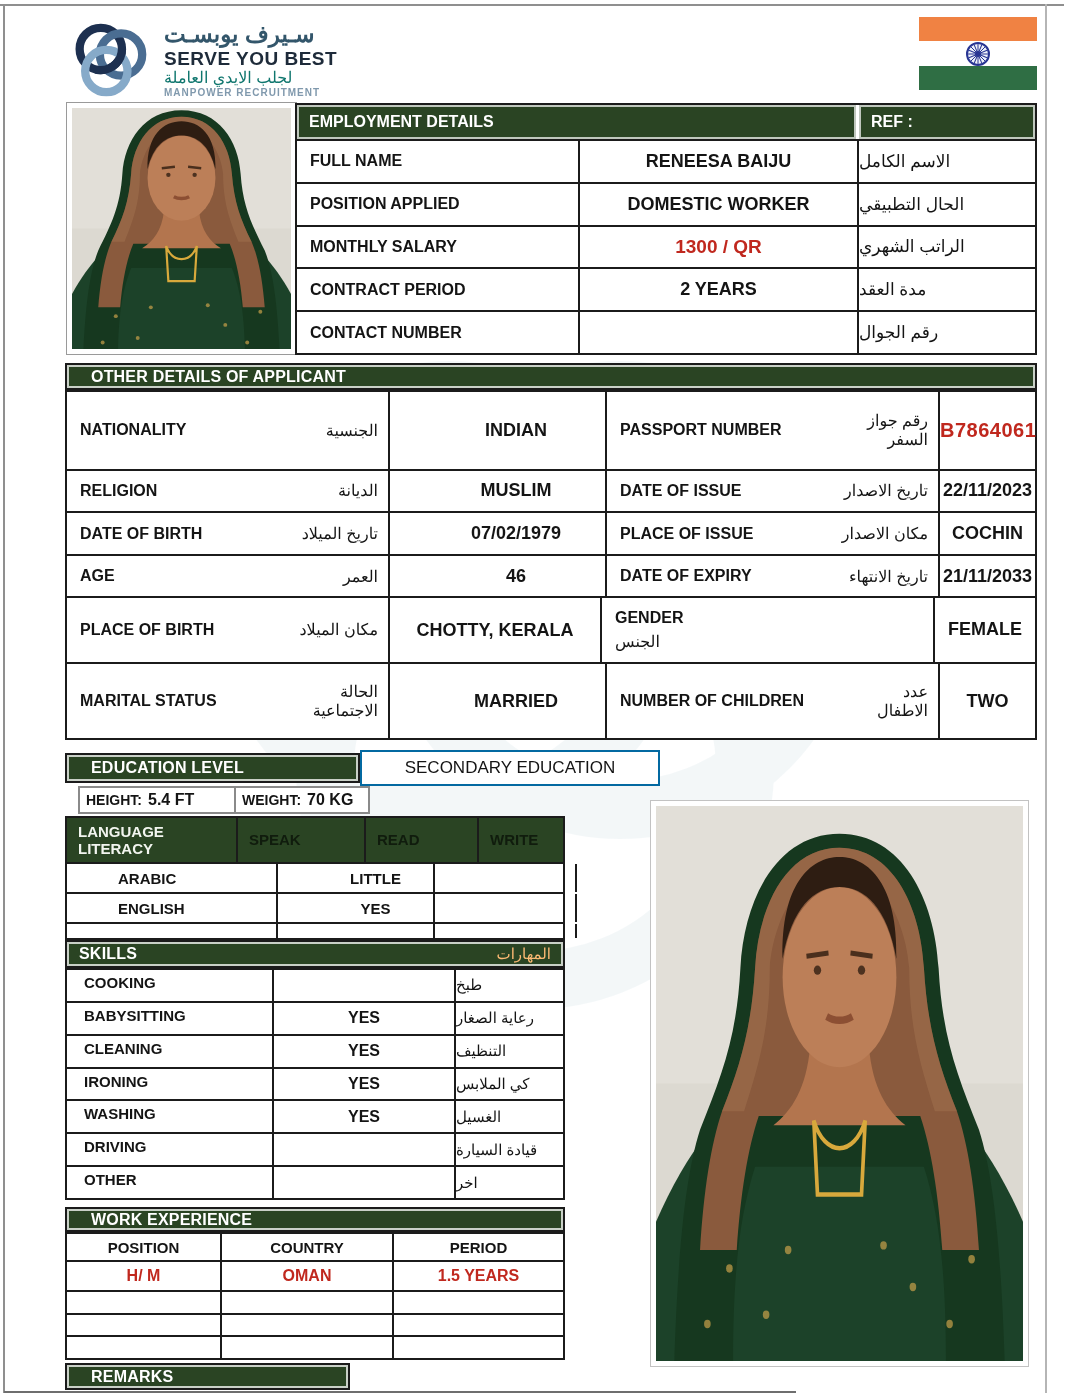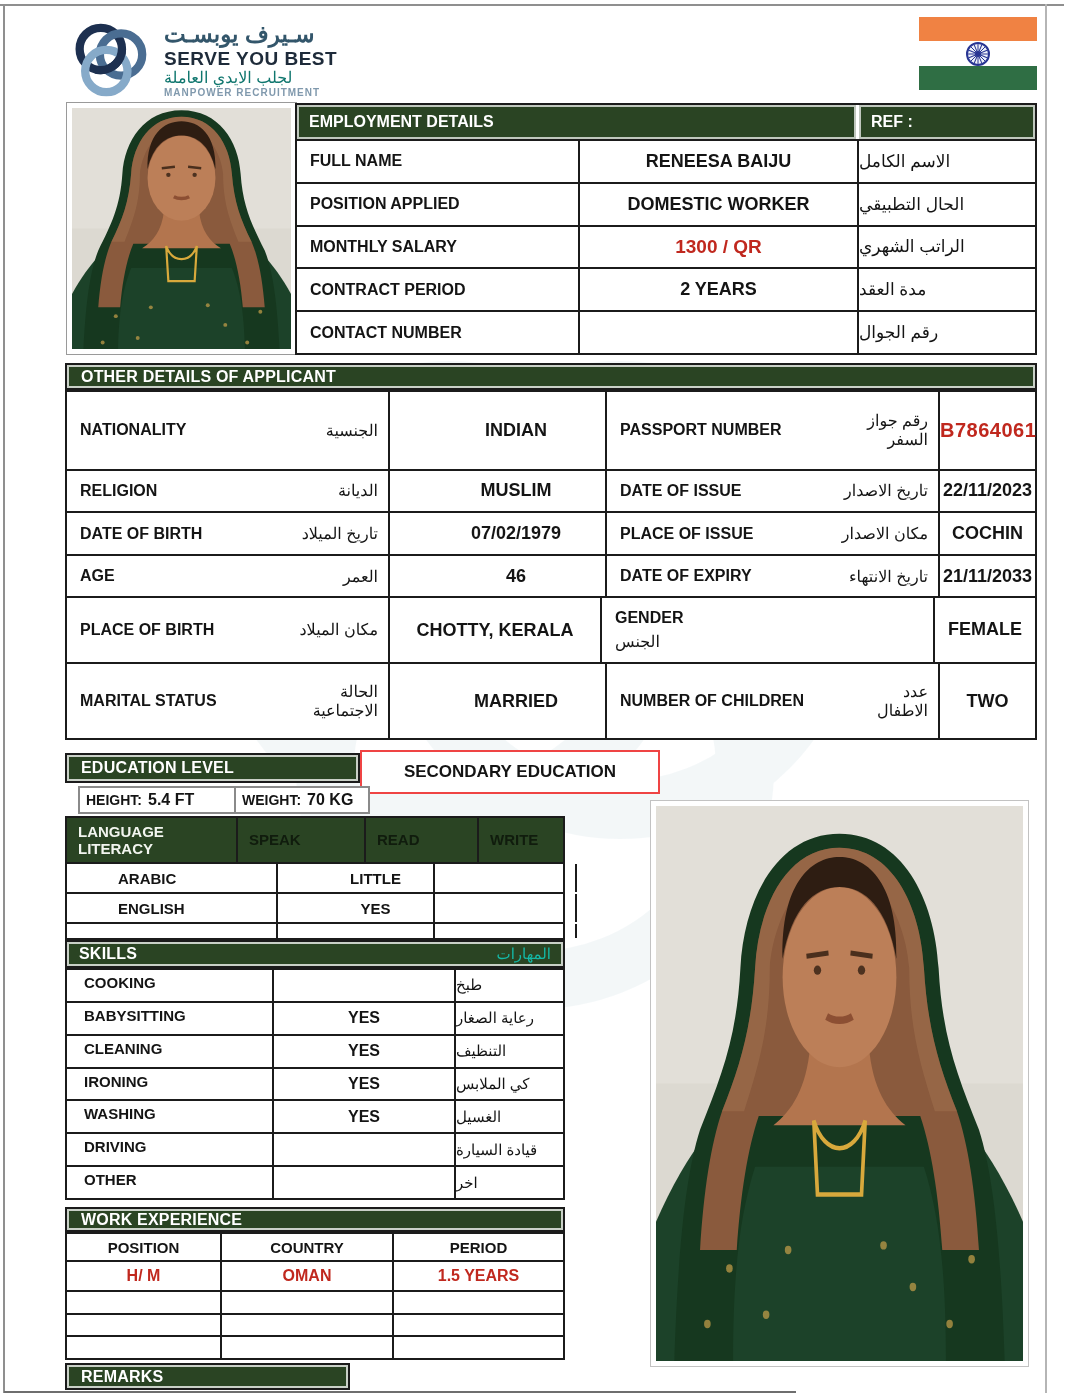--- a/index.html
+++ b/index.html
@@ -15,21 +15,21 @@
 
   
   .watermark{left:120px;top:180px;width:820px;height:1060px;opacity:0.055;z-index:0;}
 
   
   .gbar{
     background:#2a4423;color:#ffffff;font-weight:bold;
     border:2px solid #1b1b1b;box-shadow:inset 0 0 0 2px rgba(255,255,255,0.75);
     display:flex;align-items:center;font-size:16px;letter-spacing:0.2px;
   }
-  .gbar .pad{padding-left:14px;}
+  .gbar .pad{padding-left:24px;}
 
   
   .logo-wrap{left:64px;top:14px;width:330px;height:92px;display:flex;z-index:2;}
   .logo-text{margin-left:8px;display:flex;flex-direction:column;align-items:flex-start;justify-content:center;line-height:1.12;}
   .logo-ar{font-size:23px;font-weight:bold;color:#33566b;}
   .logo-en{font-size:19px;font-weight:bold;color:#1e2b3a;letter-spacing:0.5px;}
   .logo-ar2{font-size:16px;color:#0f766e;}
   .logo-sub{font-size:10px;color:#8099ad;letter-spacing:1px;font-weight:bold;}
 
   
@@ -67,21 +67,21 @@
   .ar{font-size:16px;}
   .ar-w90{width:92px;text-align:right;}
   .ar-w80{width:80px;text-align:right;}
   .ar-w50{width:52px;text-align:right;}
   .stack{flex-direction:column;align-items:flex-start;justify-content:center;gap:5px;flex-wrap:nowrap;}
   .narrow{padding:0 16px;line-height:1.35;}
   .pass-red{font-size:20px;letter-spacing:0.5px;}
 
   
   .edu-bar{left:65px;top:753px;width:295px;height:30px;z-index:2;}
-  .edu-value{left:360px;top:750px;width:300px;height:44px;border:2px solid #ef4444;background:#fff;display:flex;align-items:center;justify-content:center;font-weight:bold;font-size:17px;z-index:2;}
+  .edu-value{left:360px;top:750px;width:300px;height:36px;border:2px solid #0369a1;background:#fff;display:flex;align-items:center;justify-content:center;font-weight:normal;font-size:17px;z-index:2;}
 
   
   .hw-box{left:78px;top:786px;width:292px;height:28px;border:2px solid #8a8a8a;display:flex;background:#fff;z-index:2;}
   .hw-cell{display:flex;align-items:center;padding:0 6px;gap:6px;}
   .hw-cell.first{flex:0 0 142px;border-right:2px solid #8a8a8a;}
   .hw-label{font-weight:bold;font-size:14px;}
   .hw-value{font-weight:bold;font-size:16px;}
 
   
   .lang-table{left:65px;top:816px;width:500px;height:124px;display:flex;flex-direction:column;border:2px solid #1b1b1b;background:#fff;z-index:2;}
@@ -92,21 +92,21 @@
   .lh.dark{color:#101c0d;}
   .lw0{flex:0 0 158px;}.lw1{flex:0 0 115px;}.lw2{flex:0 0 100px;}.lw3{flex:1;}
   .lang-row{display:flex;border-top:2px solid #1b1b1b;}
   .lang-row .lc{border-right:2px solid #1b1b1b;display:flex;align-items:center;font-size:15px;margin-left:40px;}
   .lang-row .lc:last-child{border-right:none;}
   .lc.name{padding-left:11px;font-weight:bold;}
   .lc.mid{justify-content:center;font-weight:bold;}
 
   
   .skills-bar{left:65px;top:940px;width:500px;height:28px;justify-content:space-between;padding:0 12px;z-index:2;position:absolute;}
-  .skills-bar .ar{color:#14b8a6;font-size:15px;font-weight:normal;}
+  .skills-bar .ar{color:#fdba74;font-size:15px;font-weight:normal;}
   .skills-table{left:65px;top:968px;width:500px;height:232px;display:flex;flex-direction:column;border:2px solid #1b1b1b;background:#fff;z-index:2;}
   .sk-row{flex:1;display:flex;border-top:2px solid #1b1b1b;}
   .sk-row:first-child{border-top:none;}
   .sk-label{flex:0 0 188px;border-right:2px solid #1b1b1b;display:flex;align-items:flex-start;padding:4px 0 0 17px;font-weight:bold;font-size:15px;}
   .sk-value{flex:0 0 180px;border-right:2px solid #1b1b1b;display:flex;align-items:center;justify-content:center;font-weight:bold;font-size:16px;}
   .sk-ar{flex:1;display:flex;align-items:center;justify-content:flex-end;padding-right:10px;font-size:15px;}
 
   
   .we-bar{left:65px;top:1207px;width:500px;height:25px;z-index:2;}
   .we-table{left:65px;top:1232px;width:500px;height:128px;display:flex;flex-direction:column;border:2px solid #1b1b1b;background:#fff;z-index:2;}

